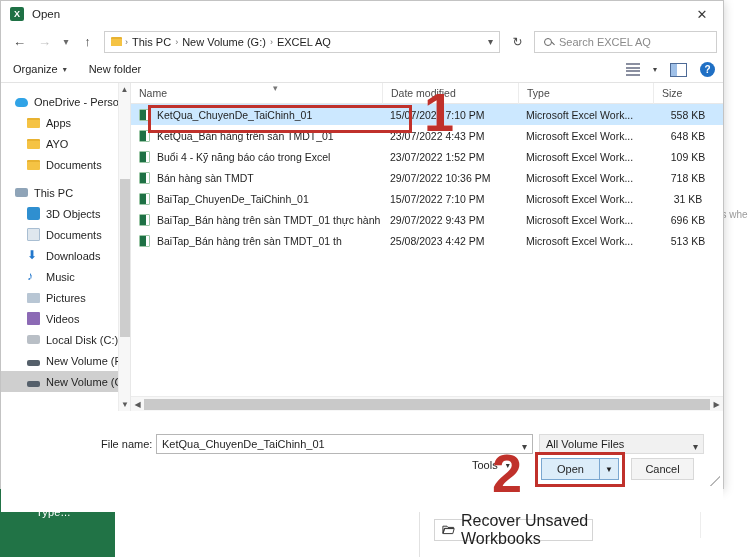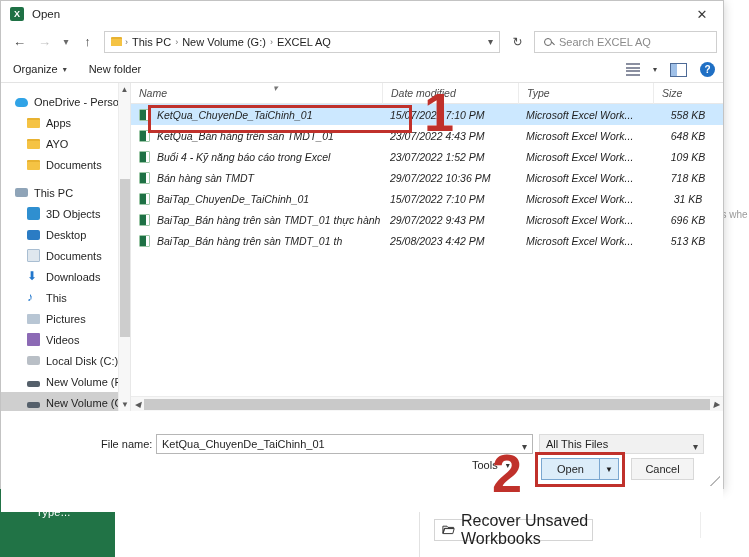--- a/index.html
+++ b/index.html
@@ -185,21 +185,21 @@
     height: 13px; display:flex; align-items:center; justify-content:center;
     font-size: 8px; color: #5a5a5a;
   }
   .side-scroll .arrow.bot { position:absolute; bottom:0; width:12px; }
   .side-scroll .thumb {
     position: absolute; left: 1px; top: 96px; width: 10px; height: 158px;
     background: #cdcdcd;
   }
 
   
-  .filepane { flex: 1; position: relative; background: #ffffff; font-style: italic; }
+  .filepane { flex: 1; position: relative; background: #ffffff; }
   .colhdr {
     height: 21px; display: flex; align-items: center;
     border-bottom: 1px solid #e8e8e8; font-size: 10.5px; color: #4a4a4a;
     position: relative;
   }
   .colhdr .c { padding-left: 8px; position: relative; height: 21px; line-height: 21px; }
   .colhdr .c + .c { border-left: 1px solid #ececec; }
   .sortmark {
     position: absolute; left: 142px; top: 0px; font-size: 9px; color: #777;
   }
@@ -404,34 +404,30 @@
 
         <div class="side-item">
           <span class="sico pc"></span>
           <span>This PC</span>
         </div>
         <div class="side-item indent">
           <span class="sico obj3d"></span>
           <span>3D Objects</span>
         </div>
         <div class="side-item indent">
-          <span class="sico desktop"></span>
-          <span>Desktop</span>
-        </div>
-        <div class="side-item indent">
           <span class="sico doc"></span>
           <span>Documents</span>
         </div>
         <div class="side-item indent">
           <span class="sico down">⬇</span>
           <span>Downloads</span>
         </div>
         <div class="side-item indent">
           <span class="sico music">♪</span>
-          <span>This</span>
+          <span>Music</span>
         </div>
         <div class="side-item indent">
           <span class="sico pic"></span>
           <span>Pictures</span>
         </div>
         <div class="side-item indent">
           <span class="sico vid"></span>
           <span>Videos</span>
         </div>
         <div class="side-item indent">
@@ -550,21 +546,21 @@
 
     <div class="resize-grip"></div>
   </div>
 
   <div class="fn-label">File name:</div>
   <div class="fn-input">
     <span>KetQua_ChuyenDe_TaiChinh_01</span>
     <span class="fn-caret">▾</span>
   </div>
   <div class="filter-box">
-    <span>All This Files</span>
+    <span>All Volume Files</span>
     <span class="fn-caret">▾</span>
   </div>
   <div class="tools-btn">
     <span>Tools</span>
     <span class="tools-caret">▾</span>
   </div>
   <div class="open-btn">Open</div>
   <div class="open-split">▼</div>
   <div class="cancel-btn">Cancel</div>
 

